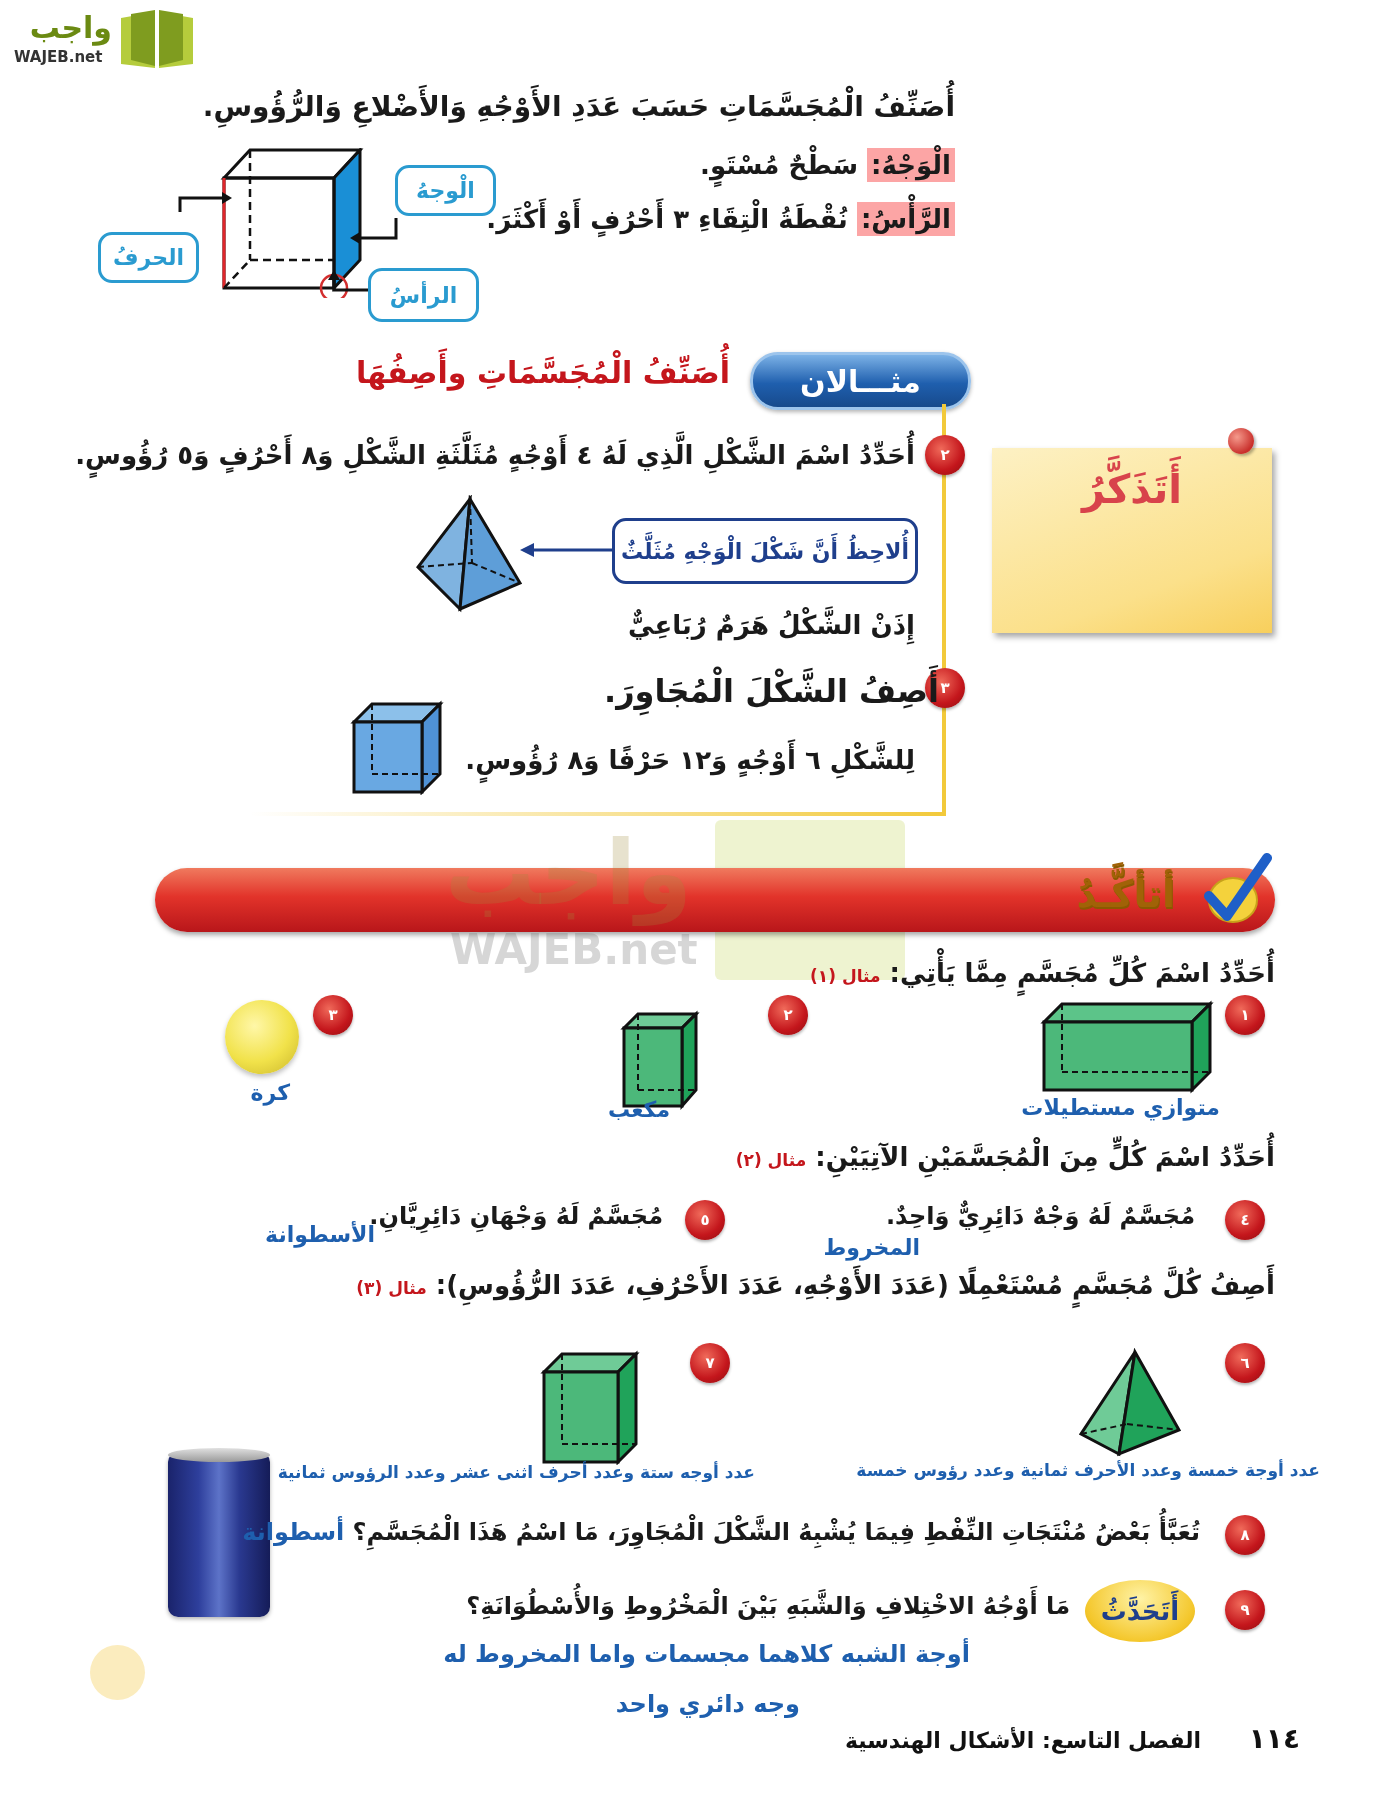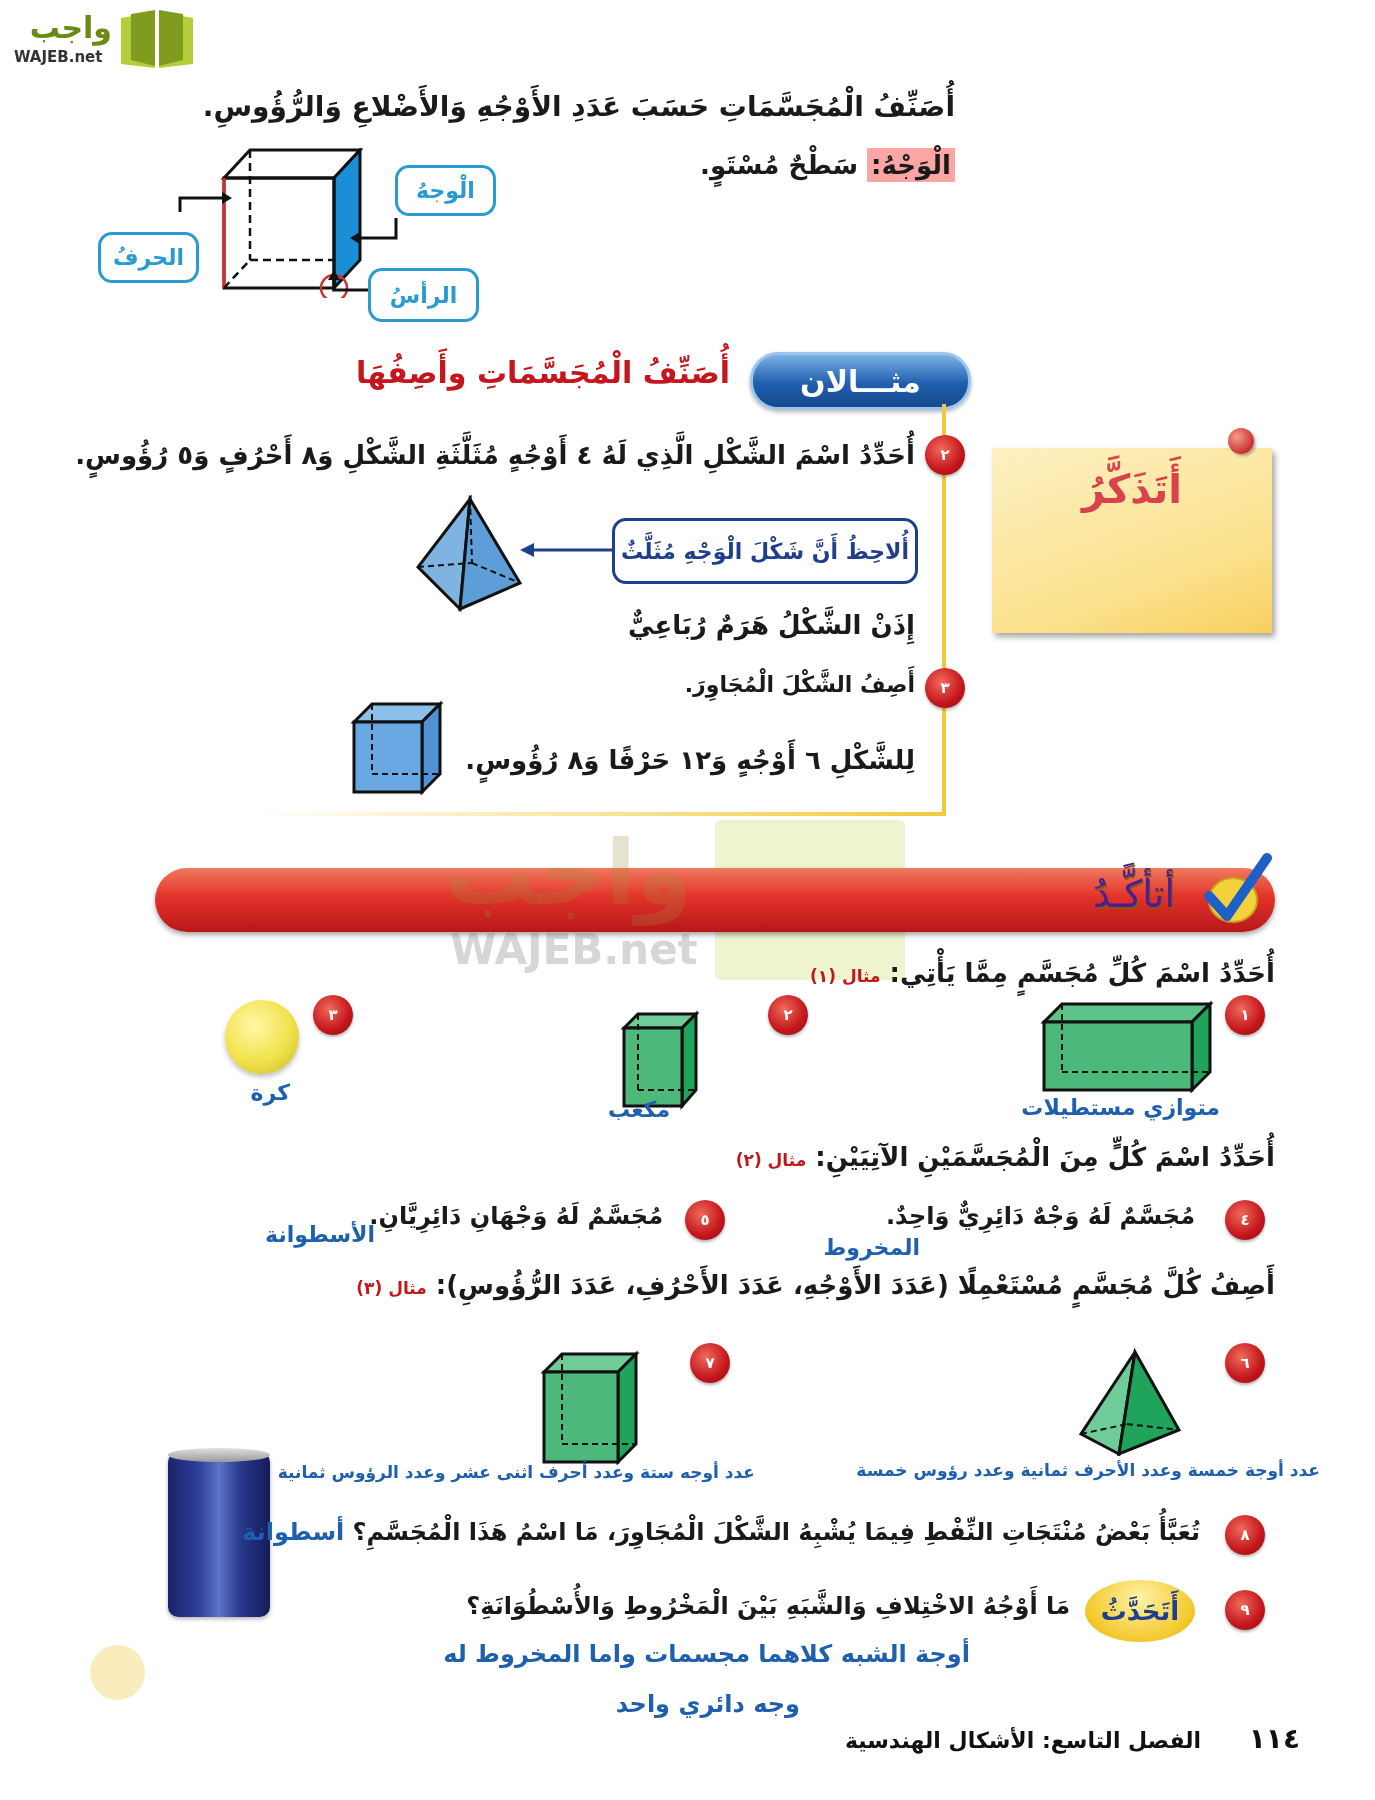--- a/index.html
+++ b/index.html
@@ -17,21 +17,21 @@
   .label-box{border:3px solid #2a9bd0;border-radius:14px;background:#fff;color:#2a9bd0;font-weight:bold;font-size:22px;display:flex;align-items:center;justify-content:center;}
   
   .pill{border-radius:28px;background:linear-gradient(#7bb1e6,#1f5fae 55%,#174a8c);border:3px solid #9cc4ec;color:#fff;font-weight:bold;font-size:30px;display:flex;align-items:center;justify-content:center;box-shadow:0 2px 4px rgba(0,0,0,.3);letter-spacing:6px;}
   .ex-title{color:#c4161c;font-size:30px;font-weight:bold;}
   .yellow-line{background:#f2c93a;}
   .note-box{border:3px solid #1f3f8c;border-radius:14px;background:#fff;color:#1f3f8c;font-weight:bold;font-size:22px;display:flex;align-items:center;justify-content:center;}
   .remember{background:linear-gradient(160deg,#fdf1c4,#fbe08a 70%,#f8cf5c);box-shadow:3px 4px 6px rgba(0,0,0,.35);}
   .remember-title{color:#d8434b;font-size:40px;font-weight:bold;text-align:center;}
   .remember-text{color:#222;font-size:18px;font-weight:bold;line-height:1.8;text-align:right;direction:rtl;}
   .bar{border-radius:40px;background:linear-gradient(#f07a5e,#e2332a 45%,#b8161a);box-shadow:0 3px 5px rgba(0,0,0,.35);}
-  .bar-title{color:#4c1d95;font-size:38px;font-weight:normal;text-shadow:1px 2px 0 #8a5a00;}
+  .bar-title{color:#a16207;font-size:38px;font-weight:bold;text-shadow:1px 2px 0 #8a5a00;}
   .watermark{color:rgba(160,140,60,.25);font-weight:bold;}
   .speech{background:radial-gradient(ellipse at 50% 30%,#fff3a6,#f4c72c 70%,#d9a410);border-radius:50%;color:#1f3f8c;font-weight:bold;font-size:26px;display:flex;align-items:center;justify-content:center;}
   .footer{font-weight:bold;color:#111;}
 </style>
 </head>
 <body>
 
 <div class="abs" style="left:12px;top:8px;width:180px;height:60px;">
   <svg class="abs" style="left:105px;top:0;" width="80" height="62" viewBox="0 0 80 62">
     <path d="M4 10 L38 4 L38 60 L4 56 Z" fill="#b5cc3c"></path>
@@ -43,20 +43,24 @@
   <div class="abs logo-text" style="left:2px;top:40px;font-size:15px;color:#333;">WAJEB.net</div>
 </div>
 
 <div class="abs txt rtl" style="right:420px;top:90px;font-size:28px;">أُصَنِّفُ الْمُجَسَّمَاتِ حَسَبَ عَدَدِ الأَوْجُهِ وَالأَضْلاعِ وَالرُّؤُوسِ.</div>
 
 <div class="abs rtl" style="right:420px;top:150px;">
   <div class="txt" style="font-size:26px;height:54px;">
     <span class="hl">الْوَجْهُ:</span>
     <span>سَطْحٌ مُسْتَوٍ.</span>
   </div>
+  <div class="txt" style="font-size:26px;height:54px;">
+    <span class="hl">الرَّأْسُ:</span>
+    <span>نُقْطَةُ الْتِقَاءِ ٣ أَحْرُفٍ أَوْ أَكْثَرَ.</span>
+  </div>
 </div>
 
 <svg class="abs" style="left:210px;top:148px;" width="160" height="150" viewBox="0 0 160 150">
   <path d="M14 30 L40 2 L150 2 L124 30 Z" fill="#fff" stroke="#111" stroke-width="3"></path>
   <path d="M124 30 L150 2 L150 112 L124 140 Z" fill="#1a8fd6" stroke="#111" stroke-width="3"></path>
   <rect x="14" y="30" width="110" height="110" fill="none" stroke="#111" stroke-width="3"></rect>
   <line x1="14" y1="30" x2="14" y2="140" stroke="#e0262b" stroke-width="3"></line>
   <line x1="40" y1="2" x2="40" y2="112" stroke="#111" stroke-width="2.5" stroke-dasharray="8 5"></line>
   <line x1="40" y1="112" x2="124" y2="112" stroke="#111" stroke-width="2.5" stroke-dasharray="8 5"></line>
   <line x1="14" y1="140" x2="40" y2="112" stroke="#111" stroke-width="2.5" stroke-dasharray="8 5"></line>
@@ -89,21 +93,21 @@
   <line x1="62" y1="68" x2="110" y2="88" stroke="#111" stroke-width="2" stroke-dasharray="6 4"></line>
 </svg>
 <svg class="abs" style="left:520px;top:540px;" width="95" height="20" viewBox="0 0 95 20">
   <line x1="10" y1="10" x2="95" y2="10" stroke="#1f3f8c" stroke-width="3"></line>
   <polygon points="0,10 14,3 14,17" fill="#1f3f8c"></polygon>
 </svg>
 <div class="abs note-box rtl" style="left:612px;top:518px;width:300px;height:60px;">أُلاحِظُ أَنَّ شَكْلَ الْوَجْهِ مُثَلَّثٌ</div>
 <div class="abs txt rtl" style="right:460px;top:610px;font-size:26px;">إِذَنْ الشَّكْلُ هَرَمٌ رُبَاعِيٌّ</div>
 
 <div class="abs num" style="left:925px;top:668px;">٣</div>
-<div class="abs txt rtl" style="right:460px;top:672px;font-size:22px;margin-left:38px;">أَصِفُ الشَّكْلَ الْمُجَاوِرَ.</div>
+<div class="abs txt rtl" style="right:436px;top:672px;font-size:32px;margin-left:38px;">أَصِفُ الشَّكْلَ الْمُجَاوِرَ.</div>
 <svg class="abs" style="left:350px;top:700px;" width="95" height="95" viewBox="0 0 95 95">
   <polygon points="4,22 22,4 90,4 72,22" fill="#8cc0ea" stroke="#111" stroke-width="3"></polygon>
   <polygon points="72,22 90,4 90,74 72,92" fill="#4f92d6" stroke="#111" stroke-width="3"></polygon>
   <rect x="4" y="22" width="68" height="70" fill="#69a8e2" stroke="#111" stroke-width="3"></rect>
   <line x1="22" y1="4" x2="22" y2="74" stroke="#111" stroke-width="2" stroke-dasharray="6 4"></line>
   <line x1="22" y1="74" x2="90" y2="74" stroke="#111" stroke-width="2" stroke-dasharray="6 4"></line>
 </svg>
 <div class="abs txt rtl" style="right:460px;top:745px;font-size:26px;">لِلشَّكْلِ ٦ أَوْجُهٍ وَ١٢ حَرْفًا وَ٨ رُؤُوسٍ.</div>
 
 <div class="abs remember" style="left:992px;top:448px;width:280px;height:185px;">

